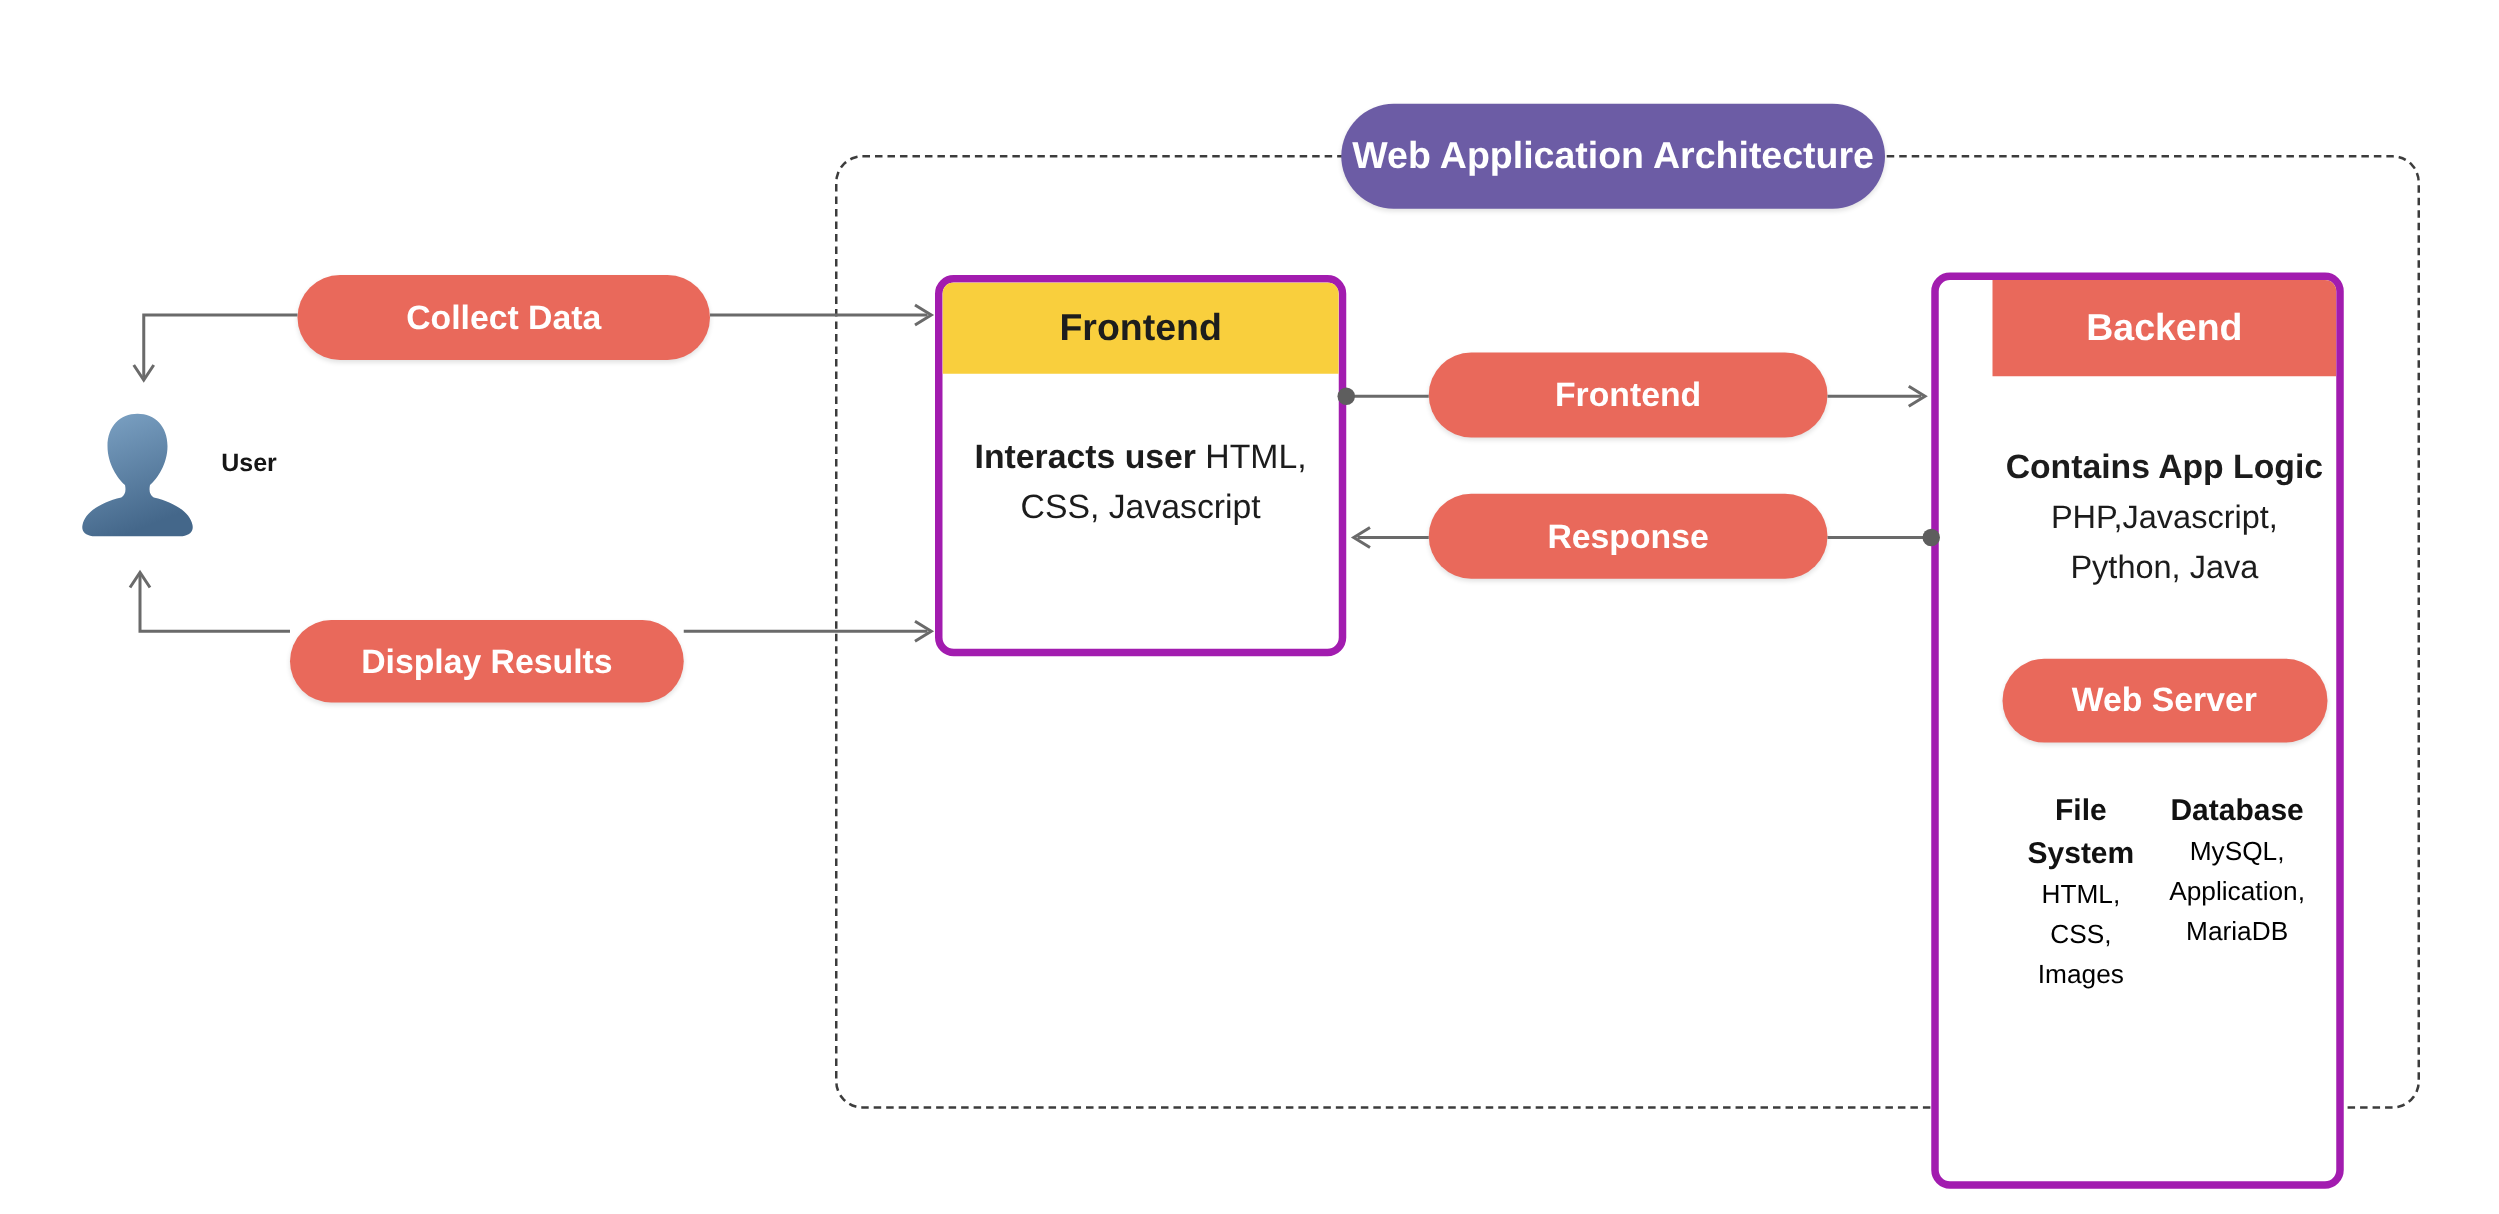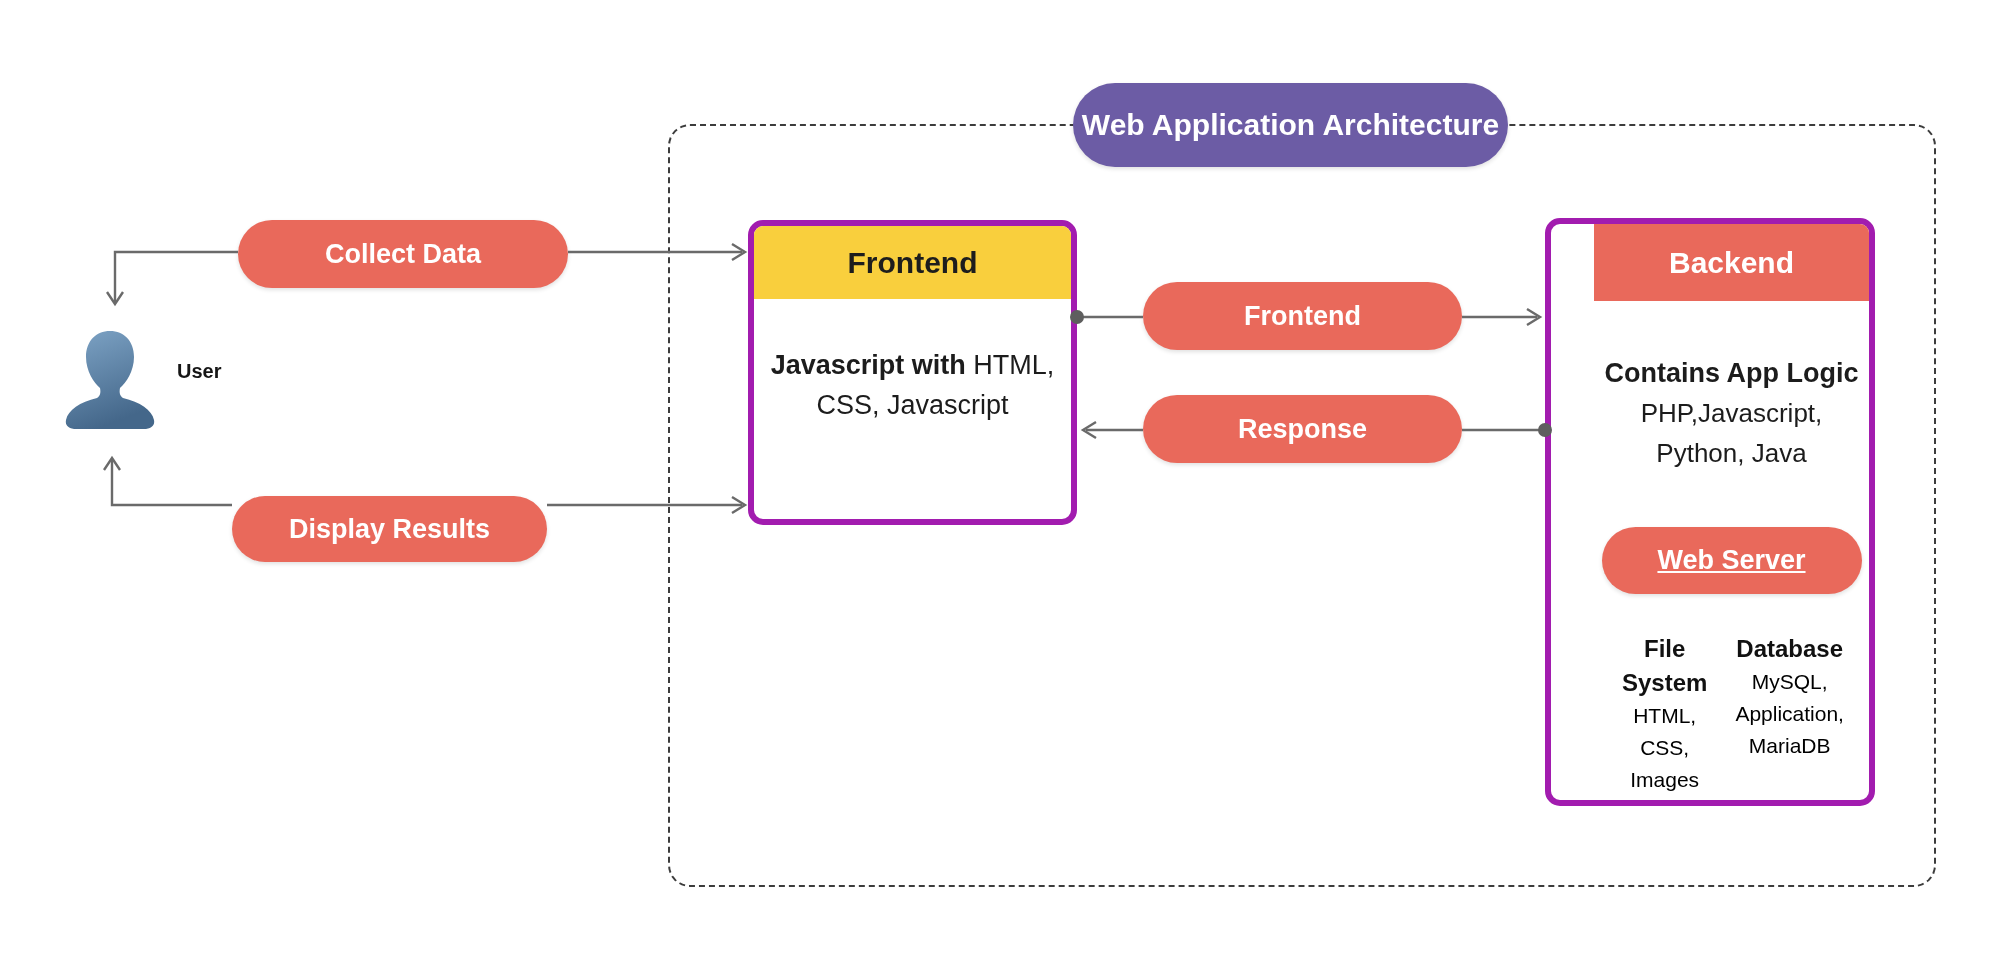--- a/index.html
+++ b/index.html
@@ -45,21 +45,21 @@
 
   .node-box {
     position: absolute;
     background: #ffffff;
     border: 6px solid #a21caf;
     border-radius: 15px;
     overflow: hidden;
     z-index: 1;
   }
   .frontend-box { left: 748px; top: 220px; width: 329px; height: 305px; }
-  .backend-box  { left: 1545px; top: 218px; width: 330px; height: 588px; padding-left: 43px; }
+  .backend-box  { left: 1545px; top: 218px; width: 330px; height: 733px; padding-left: 43px; }
   .node-header {
     display: flex;
     align-items: center;
     justify-content: center;
     font-weight: bold;
     font-size: 30px;
   }
   .frontend-box .node-header { height: 73px; background: #F9CF3D; color: #1d1d1d; }
   .backend-box  .node-header { height: 77px; background: #E9695B; color: #ffffff; }
 
@@ -81,21 +81,20 @@
     position: relative;
     margin: 54px auto 0 auto;
     width: 260px; height: 67px;
     border-radius: 34px;
     background: #E9695B;
     color: #ffffff;
     font-weight: bold;
     font-size: 27px;
     display: flex; align-items: center; justify-content: center;
     box-shadow: 0 2px 4px rgba(0,0,0,0.12);
-    text-decoration: underline;
   }
 
   .columns {
     display: flex;
     justify-content: space-between;
     padding: 0 28px;
     margin-top: 38px;
     gap: 28px;
   }
   .col { text-align: center; }
@@ -160,21 +159,21 @@
   </div>
   <div class="pill response-pill">
     <span>Response</span>
   </div>
 
   <div class="node-box frontend-box">
     <div class="node-header">
       <span>Frontend</span>
     </div>
     <div class="frontend-body">
-      <div class="line"><span class="b">Javascript with</span><span> HTML,</span></div>
+      <div class="line"><span class="b">Interacts user</span><span> HTML,</span></div>
       <div class="line"><span class="b"></span><span>CSS, Javascript</span></div>
     </div>
   </div>
 
   <div class="node-box backend-box">
     <div class="node-header">
       <span>Backend</span>
     </div>
     <div class="backend-body">
       <div class="logic-block">

